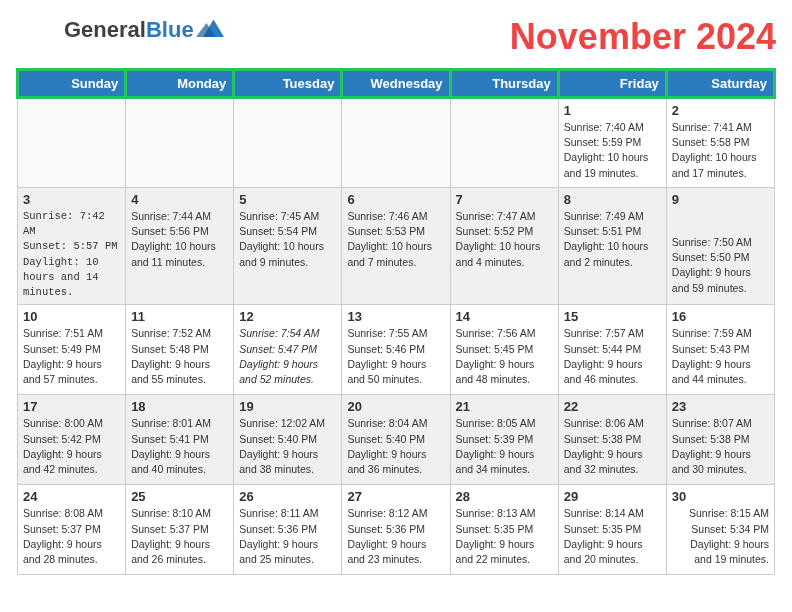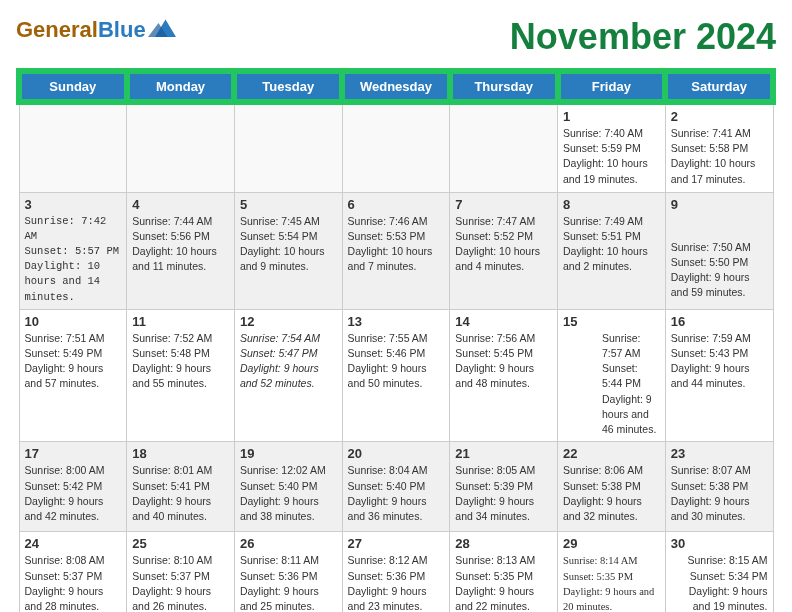--- a/index.html
+++ b/index.html
@@ -18,51 +18,51 @@
     }
     .logo {
       display: flex;
       align-items: center;
     }
     .logo-text {
       font-size: 22px;
       font-weight: bold;
       line-height: 1.1;
     }
-    .logo-general { color: #a16207; }
+    .logo-general { color: #404040; margin-left: 48px; }
     .logo-blue { color: #2b7bbf; text-align: right; }
     .logo-icon {
       width: 28px;
       height: 28px;
       margin-left: 2px;
     }
     .title-block {
       text-align: right;
     }
     .month-title {
       font-size: 36px;
       font-weight: bold;
-      color: #15803d;
+      color: #ef4444;
     }
     .location {
       font-size: 16px;
       color: #555;
     }
     table {
       width: 100%;
       border-collapse: collapse;
       table-layout: fixed;
     }
     th {
       background-color: #2b7bbf;
       color: #fff;
-      text-align: center;
+      text-align: right;
       padding: 5px 6px;
       font-size: 13px;
-      border: 6px solid #22c55e;
+      border: 3px solid #22c55e;
     }
     td {
       vertical-align: top;
       border: 1px solid #ccc;
       padding: 4px 5px;
       font-size: 11px;
       color: #333;
       background: #fff;
       height: 90px;
     }
@@ -208,21 +208,21 @@
 Daylight: 9 hours and 50 minutes.</div>
         </td>
         <td>
           <span class="day-num">14</span>
           <div class="day-info" style="white-space: pre-line;">Sunrise: 7:56 AM
 Sunset: 5:45 PM
 Daylight: 9 hours and 48 minutes.</div>
         </td>
         <td>
           <span class="day-num">15</span>
-          <div class="day-info" style="white-space: pre-line; margin-left: 39px;">Sunrise: 7:57 AM
+          <div class="day-info" style="white-space: pre-line;">Sunrise: 7:57 AM
 Sunset: 5:44 PM
 Daylight: 9 hours and 46 minutes.</div>
         </td>
         <td>
           <span class="day-num">16</span>
           <div class="day-info" style="white-space: pre-line;">Sunrise: 7:59 AM
 Sunset: 5:43 PM
 Daylight: 9 hours and 44 minutes.</div>
         </td>
       </tr>
@@ -296,21 +296,21 @@
 Daylight: 9 hours and 23 minutes.</div>
         </td>
         <td>
           <span class="day-num">28</span>
           <div class="day-info" style="white-space: pre-line;">Sunrise: 8:13 AM
 Sunset: 5:35 PM
 Daylight: 9 hours and 22 minutes.</div>
         </td>
         <td>
           <span class="day-num">29</span>
-          <div class="day-info" style="white-space: pre-line; font-family: Liberation Serif, serif;">Sunrise: 8:14 AM
+          <div class="day-info" style="white-space: pre-line;">Sunrise: 8:14 AM
 Sunset: 5:35 PM
 Daylight: 9 hours and 20 minutes.</div>
         </td>
         <td>
           <span class="day-num">30</span>
           <div class="day-info" style="white-space: pre-line; text-align: right;">Sunrise: 8:15 AM
 Sunset: 5:34 PM
 Daylight: 9 hours and 19 minutes.</div>
         </td>
       </tr>

